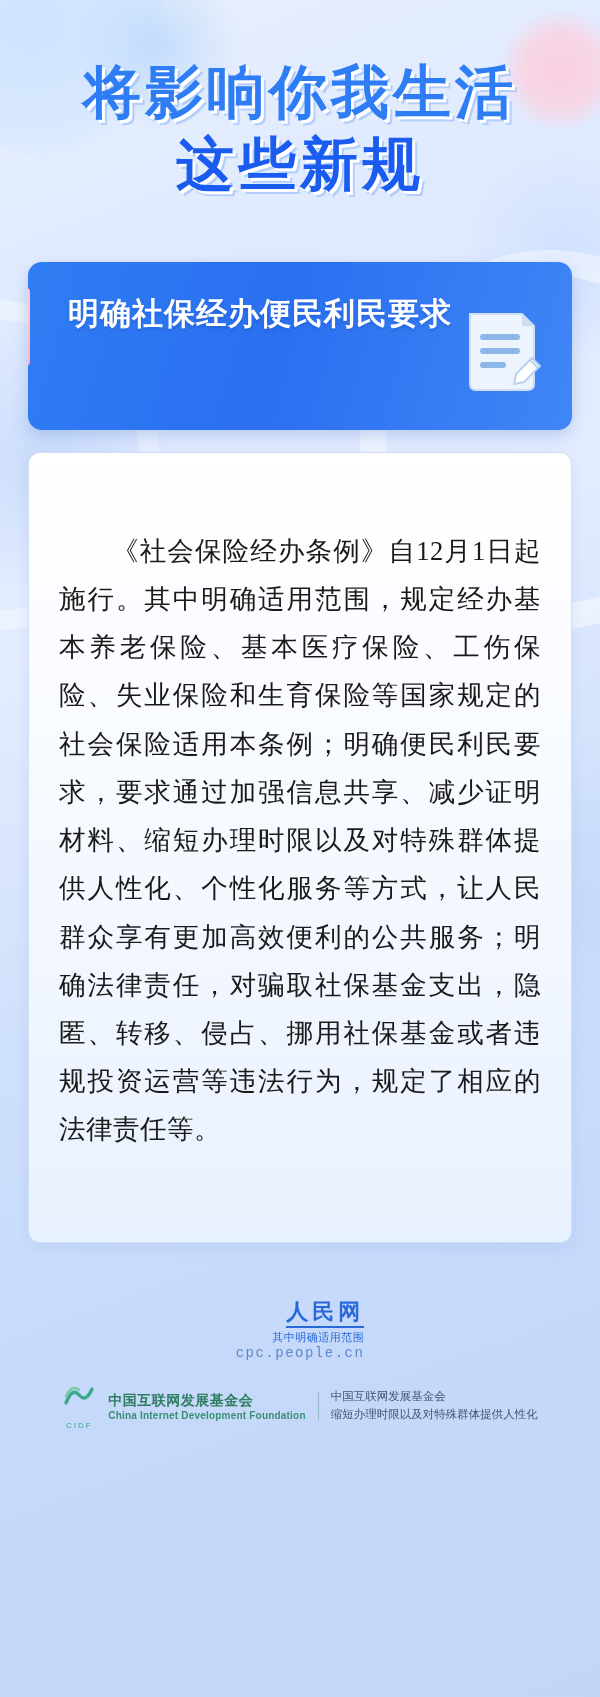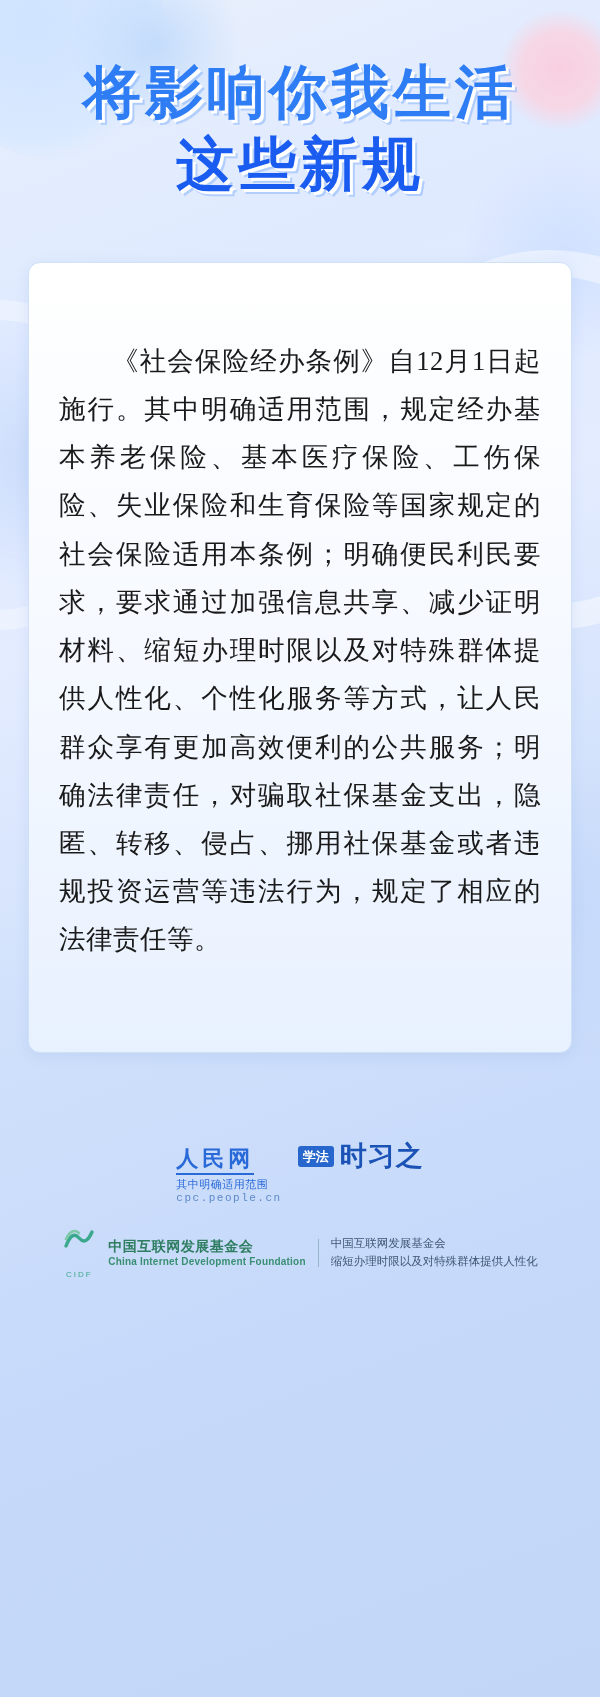--- a/index.html
+++ b/index.html
@@ -98,46 +98,46 @@
     text-indent: 2em;
     text-align: justify;
     letter-spacing: 0.5px;
   }
 
   
   .footer { position: relative; margin-top: 56px; text-align: center; padding-bottom: 26px; }
   .footer-logos {
     display: flex; align-items: center; justify-content: center; gap: 16px;
   }
-  .logo-people { text-align: left; line-height: 1.15; margin-top: 37px; }
+  .logo-people { text-align: right; line-height: 1.15; }
   .logo-people .cn {
     font-family: "Liberation Serif", serif; font-size: 22px; font-weight: bold; color: #2a6ad8;
     letter-spacing: 4px;
     border-bottom: 2px solid #2a6ad8; padding-bottom: 2px; display: inline-block;
   }
   .logo-people .cn2 { font-size: 11px; color: #2a6ad8; letter-spacing: 0.5px; margin-top: 3px; }
-  .logo-people .en { font-size: 11px; color: #5d89c9; letter-spacing: 1.5px; margin-top: 1px;
+  .logo-people .en { font-size: 14px; color: #5d89c9; letter-spacing: 1.5px; margin-top: 1px;
                      font-family: "Liberation Mono", monospace; }
   .logo-xuefa {
     display: flex; align-items: center; gap: 6px;
   }
   .xuefa-badge {
     background: #2766cc; color: #fff; font-size: 13px; font-weight: bold;
     line-height: 1.05; padding: 4px 5px; border-radius: 3px; text-align: center;
   }
   .xuefa-text {
     font-family: "Liberation Serif", serif; font-size: 27px; font-weight: bold;
     color: #1a52b5; letter-spacing: 1px;
   }
 
   .footer-cidf {
     margin-top: 22px; display: flex; align-items: center; justify-content: center; gap: 12px;
   }
   .cidf-mark { display: flex; flex-direction: column; align-items: center; }
-  .cidf-mark .cidf-label { font-size: 8px; color: #3aa88a; letter-spacing: 2px; margin-top: 18px; }
+  .cidf-mark .cidf-label { font-size: 8px; color: #3aa88a; letter-spacing: 2px; margin-top: 12px; }
   .cidf-names { text-align: left; line-height: 1.3; }
   .cidf-names .cn { font-size: 14px; font-weight: bold; color: #2e7d60; letter-spacing: 0.5px; }
   .cidf-names .en { font-size: 10px; color: #3a8f73; letter-spacing: 0.2px; font-weight: bold; }
   .cidf-divider { width: 1px; height: 28px; background: #9ab4c9; }
   .cidf-support { text-align: left; font-size: 11.5px; color: #3f5570; line-height: 1.55; }
 </style>
 </head>
 <body>
 
 <div class="blob blob-a"></div>
@@ -149,38 +149,47 @@
 <div class="arc"></div>
 <div class="arc2"></div>
 
 <div class="header">
   <div class="title-line second">将影响你我生活</div>
   <div class="title-line">这些新规</div>
 </div>
 
 <div class="section">
 
+  <div class="section-head">
+    <div class="head-tab"></div>
+    <div class="head-title">明确社保经办便民利民要求</div>
+    <div class="head-icon">
+      <svg viewBox="0 0 78 84" width="78" height="84" xmlns="http://www.w3.org/2000/svg">
+        <path d="M6 4 H58 L70 16 V74 Q70 80 64 80 H12 Q6 80 6 74 Z" fill="#eef4fd" stroke="#cddef3" stroke-width="2"></path>
+        <path d="M58 4 L70 16 H60 Q58 16 58 14 Z" fill="#cddef3"></path>
+        <rect x="16" y="24" width="40" height="6" rx="3" fill="#8fb6e8"></rect>
+        <rect x="16" y="38" width="40" height="6" rx="3" fill="#8fb6e8"></rect>
+        <rect x="16" y="52" width="26" height="6" rx="3" fill="#8fb6e8"></rect>
+        <path d="M52 64 L68 48 L76 56 L60 72 L50 74 Z" fill="#ffffff" stroke="#b9d2f0" stroke-width="2"></path>
+        <path d="M66 50 L74 58" stroke="#b9d2f0" stroke-width="2"></path>
+      </svg>
+    </div>
+  </div>
 
   <div class="section-body">
     <div class="body-text">《社会保险经办条例》自12月1日起施行。其中明确适用范围，规定经办基本养老保险、基本医疗保险、工伤保险、失业保险和生育保险等国家规定的社会保险适用本条例；明确便民利民要求，要求通过加强信息共享、减少证明材料、缩短办理时限以及对特殊群体提供人性化、个性化服务等方式，让人民群众享有更加高效便利的公共服务；明确法律责任，对骗取社保基金支出，隐匿、转移、侵占、挪用社保基金或者违规投资运营等违法行为，规定了相应的法律责任等。</div>
   </div>
 </div>
 
 <div class="footer">
   <div class="footer-logos">
     <div class="logo-people">
       <div class="cn">人民网</div>
       <div class="cn2">其中明确适用范围</div>
       <div class="en">cpc.people.cn</div>
-    </div>
-    <div class="logo-xuefa">
-      <div class="xuefa-badge">
-        <div>学法</div>
-      </div>
-      <div class="xuefa-text">时习之</div>
     </div>
   </div>
 
   <div class="footer-cidf">
     <div class="cidf-mark">
       <svg viewBox="0 0 34 26" width="34" height="26" xmlns="http://www.w3.org/2000/svg">
         <path d="M4 20 Q10 4 17 12 Q24 20 30 6" stroke="#3aa88a" stroke-width="3.4" fill="none" stroke-linecap="round"></path>
         <path d="M4 13 Q10 1 17 7" stroke="#7ec9a8" stroke-width="2.6" fill="none" stroke-linecap="round"></path>
       </svg>
       <div class="cidf-label">CIDF</div>

